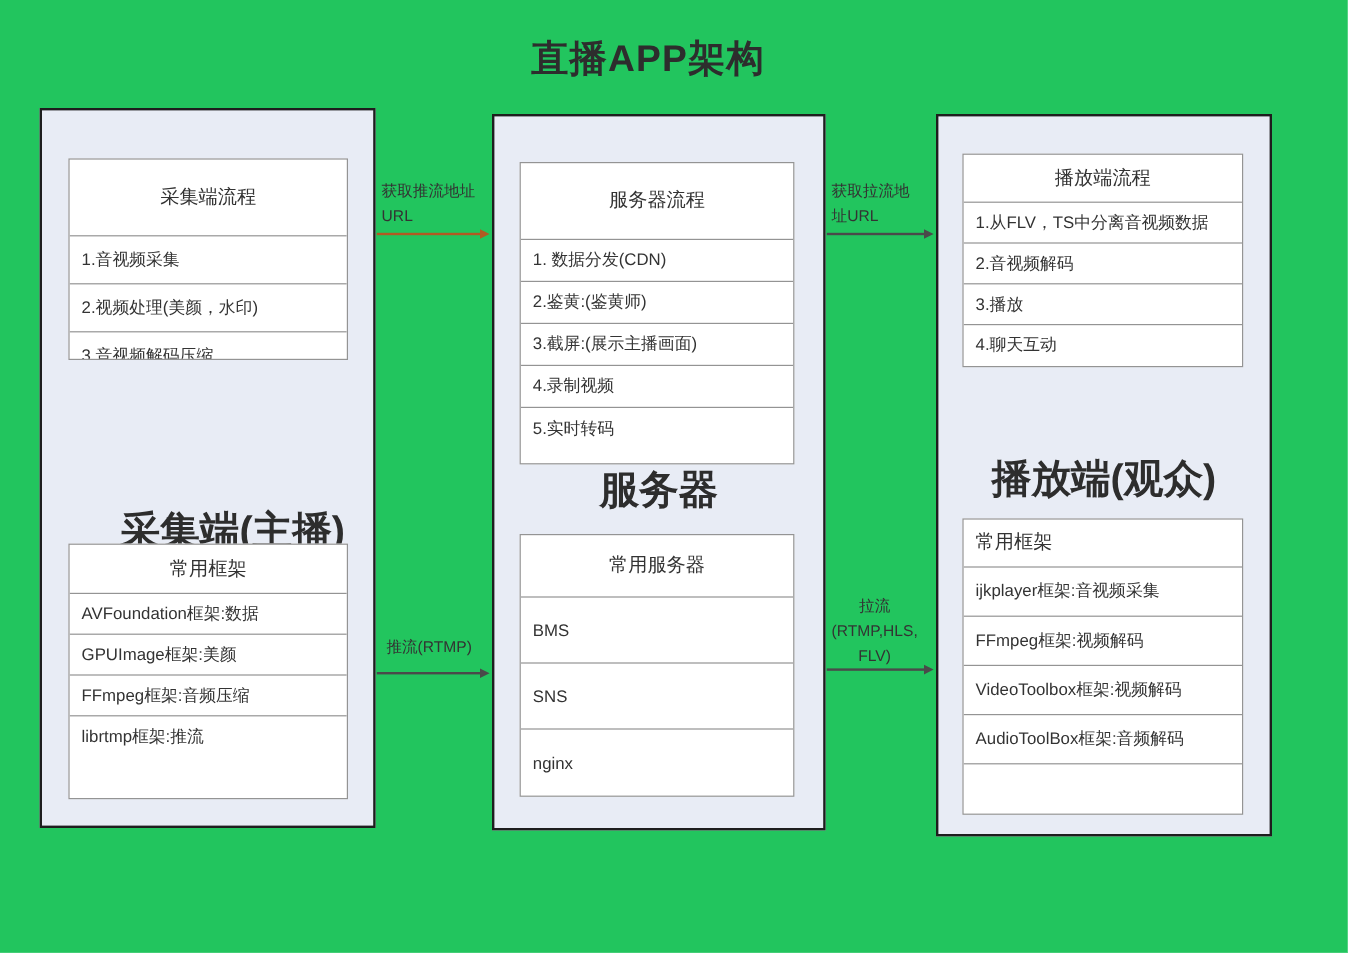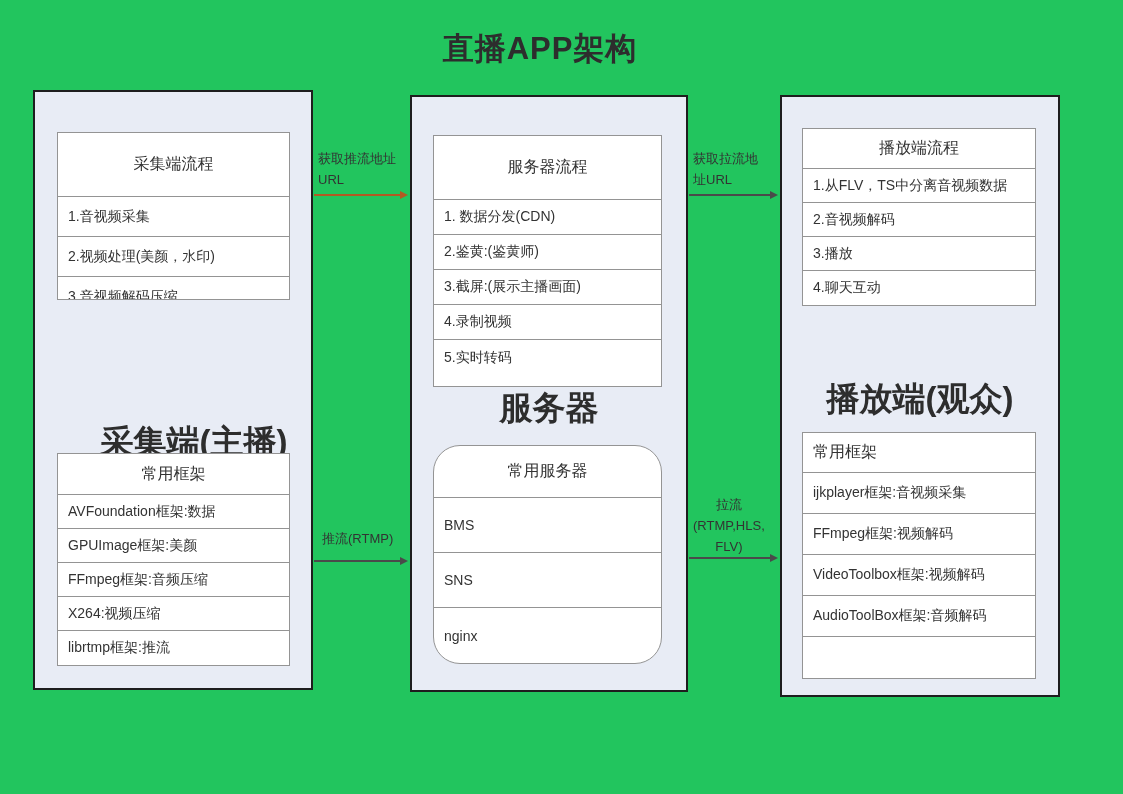--- a/index.html
+++ b/index.html
@@ -32,21 +32,21 @@
   #capture-flow-box .box-row { height:40px; }
 
   #capture-fw-box { left:57px; top:453px; width:233px; height:213px; }
   #capture-fw-box .box-header { height:41px; }
   #capture-fw-box .box-row { height:34px; }
 
   #server-flow-box { left:433px; top:135px; width:229px; height:252px; }
   #server-flow-box .box-header { height:64px; }
   #server-flow-box .box-row { height:35px; }
 
-  #server-srv-box { left:433px; top:445px; width:229px; height:219px;border-radius:27px; }
+  #server-srv-box { left:433px; top:445px; width:229px; height:219px; }
   #server-srv-box .box-header { height:52px; }
   #server-srv-box .box-row { height:55px; }
 
   #player-flow-box { left:802px; top:128px; width:234px; height:178px; }
   #player-flow-box .box-header { height:40px; }
   #player-flow-box .box-row { height:34px; }
 
   #player-fw-box { left:802px; top:432px; width:234px; height:247px; }
   #player-fw-box .box-header { height:40px; }
   #player-fw-box .box-row { height:41px; }
@@ -82,21 +82,20 @@
     <div class="box-row">2.视频处理(美颜，水印)</div>
     <div class="box-row">3.音视频解码压缩</div>
     <div class="box-row">4.把音视频封装FLV</div>
   </div>
   <div class="panel-label" id="capture-label">采集端(主播)</div>
   <div class="box" id="capture-fw-box">
     <div class="box-header">常用框架</div>
     <div class="box-row">AVFoundation框架:数据</div>
     <div class="box-row">GPUImage框架:美颜</div>
     <div class="box-row">FFmpeg框架:音频压缩</div>
-    <div class="box-row">X264:视频压缩</div>
     <div class="box-row">librtmp框架:推流</div>
   </div>
 
   <div class="panel" id="panel-server"></div>
   <div class="box" id="server-flow-box">
     <div class="box-header">服务器流程</div>
     <div class="box-row">1. 数据分发(CDN)</div>
     <div class="box-row">2.鉴黄:(鉴黄师)</div>
     <div class="box-row">3.截屏:(展示主播画面)</div>
     <div class="box-row">4.录制视频</div>

